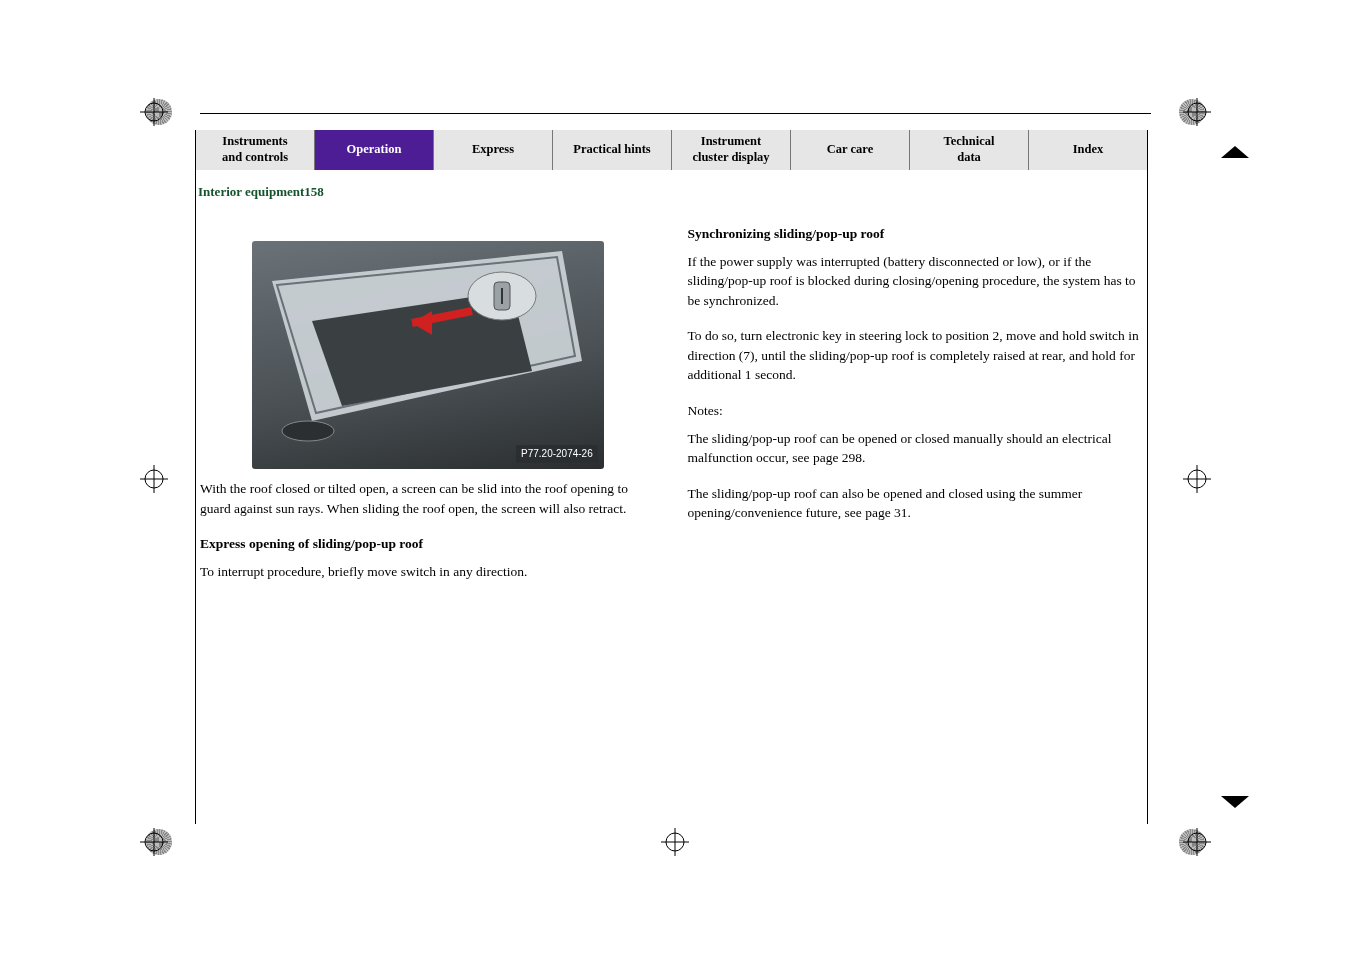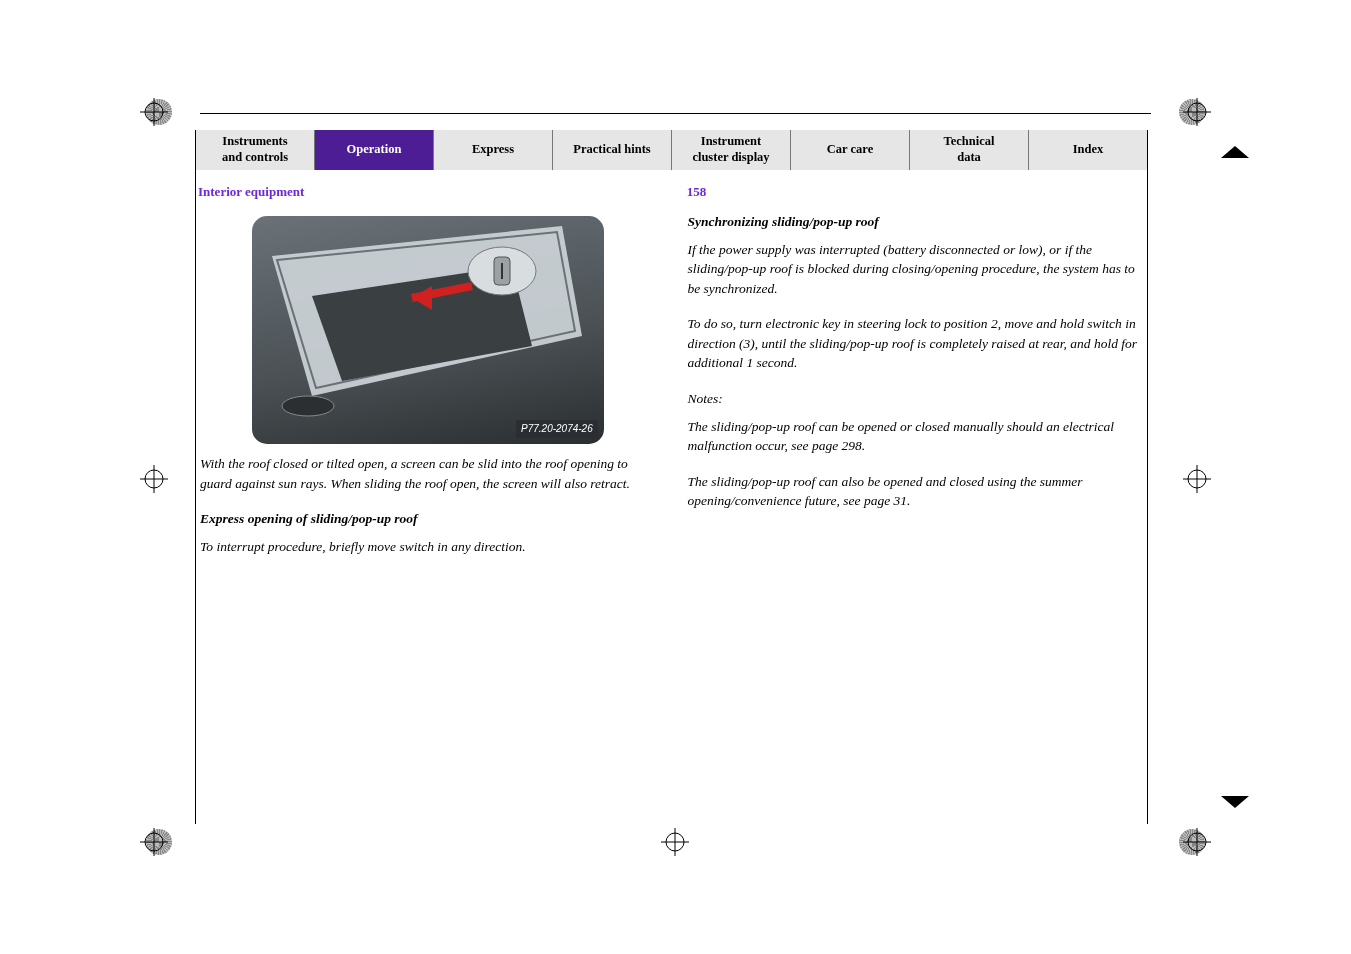--- a/index.html
+++ b/index.html
@@ -31,28 +31,28 @@
 
     .page-frame { position: absolute; top: 130px; left: 196px; right: 204px; bottom: 130px; }
 
     .tabbar { display: flex; height: 40px; }
     .tab { flex: 1; display: flex; align-items: center; justify-content: center; text-align: center; font-size: 12.5px; font-weight: bold; line-height: 1.25; border-right: 1px solid #777; }
     .tab.light { background: #e6e6e6; color: #000; }
     .tab.dark { background: #4c1d95; color: #fff; }
     .tab:last-child { border-right: none; }
 
     .content { padding: 14px 0 0 0; }
-    .section-head { display: flex; justify-content: space-between; color: #6d28d9; font-size: 13px; padding: 0 8px 0 2px; margin-bottom: 12px; }
+    .section-head { display: flex; justify-content: flex-start; color: #14532d; font-size: 13px; padding: 0 8px 0 2px; margin-bottom: 24px; }
     .section-title { font-weight: bold; }
     .page-num { font-weight: bold; }
 
     .columns { display: flex; gap: 32px; padding: 0 4px; }
-    .col { flex: 1; font-size: 13.5px; color: #000; line-height: 1.45; font-style: italic; }
+    .col { flex: 1; font-size: 13.5px; color: #000; line-height: 1.45; }
 
-    .figure { width: 352px; height: 228px; margin: 4px auto 10px; position: relative; border-radius: 15px; overflow: hidden; background: linear-gradient(170deg, #6a7278 0%, #4a5054 58%, #2a2e30 100%); }
+    .figure { width: 352px; height: 228px; margin: 17px auto 10px; position: relative; border-radius: 3px; overflow: hidden; background: linear-gradient(170deg, #6a7278 0%, #4a5054 58%, #2a2e30 100%); }
 
     .para { margin-bottom: 16px; }
     .para-last { margin-bottom: 0; }
     .subhead { font-weight: bold; margin-bottom: 8px; }
   </style>
 </head>
 <body>
 
 <div class="rosette ros-tl"></div>
 <div class="rosette ros-tr"></div>
@@ -173,21 +173,21 @@
         </div>
 
         <p class="para">With the roof closed or tilted open, a screen can be slid into the roof opening to guard against sun rays. When sliding the roof open, the screen will also retract.</p>
         <p class="subhead">Express opening of sliding/pop-up roof</p>
         <p class="para para-last">To interrupt procedure, briefly move switch in any direction.</p>
       </div>
 
       <div class="col">
         <p class="subhead">Synchronizing sliding/pop-up roof</p>
         <p class="para">If the power supply was interrupted (battery disconnected or low), or if the sliding/pop-up roof is blocked during closing/opening procedure, the system has to be synchronized.</p>
-        <p class="para">To do so, turn electronic key in steering lock to position 2, move and hold switch in direction (3), until the sliding/pop-up roof is completely raised at rear, and hold for additional 1 second.</p>
+        <p class="para">To do so, turn electronic key in steering lock to position 2, move and hold switch in direction (7), until the sliding/pop-up roof is completely raised at rear, and hold for additional 1 second.</p>
         <p class="para" style="margin-bottom:8px">Notes:</p>
         <p class="para">The sliding/pop-up roof can be opened or closed manually should an electrical malfunction occur, see page 298.</p>
         <p class="para para-last">The sliding/pop-up roof can also be opened and closed using the summer opening/convenience future, see page 31.</p>
       </div>
     </div>
   </div>
 
 </div>
 
 </body></html>

